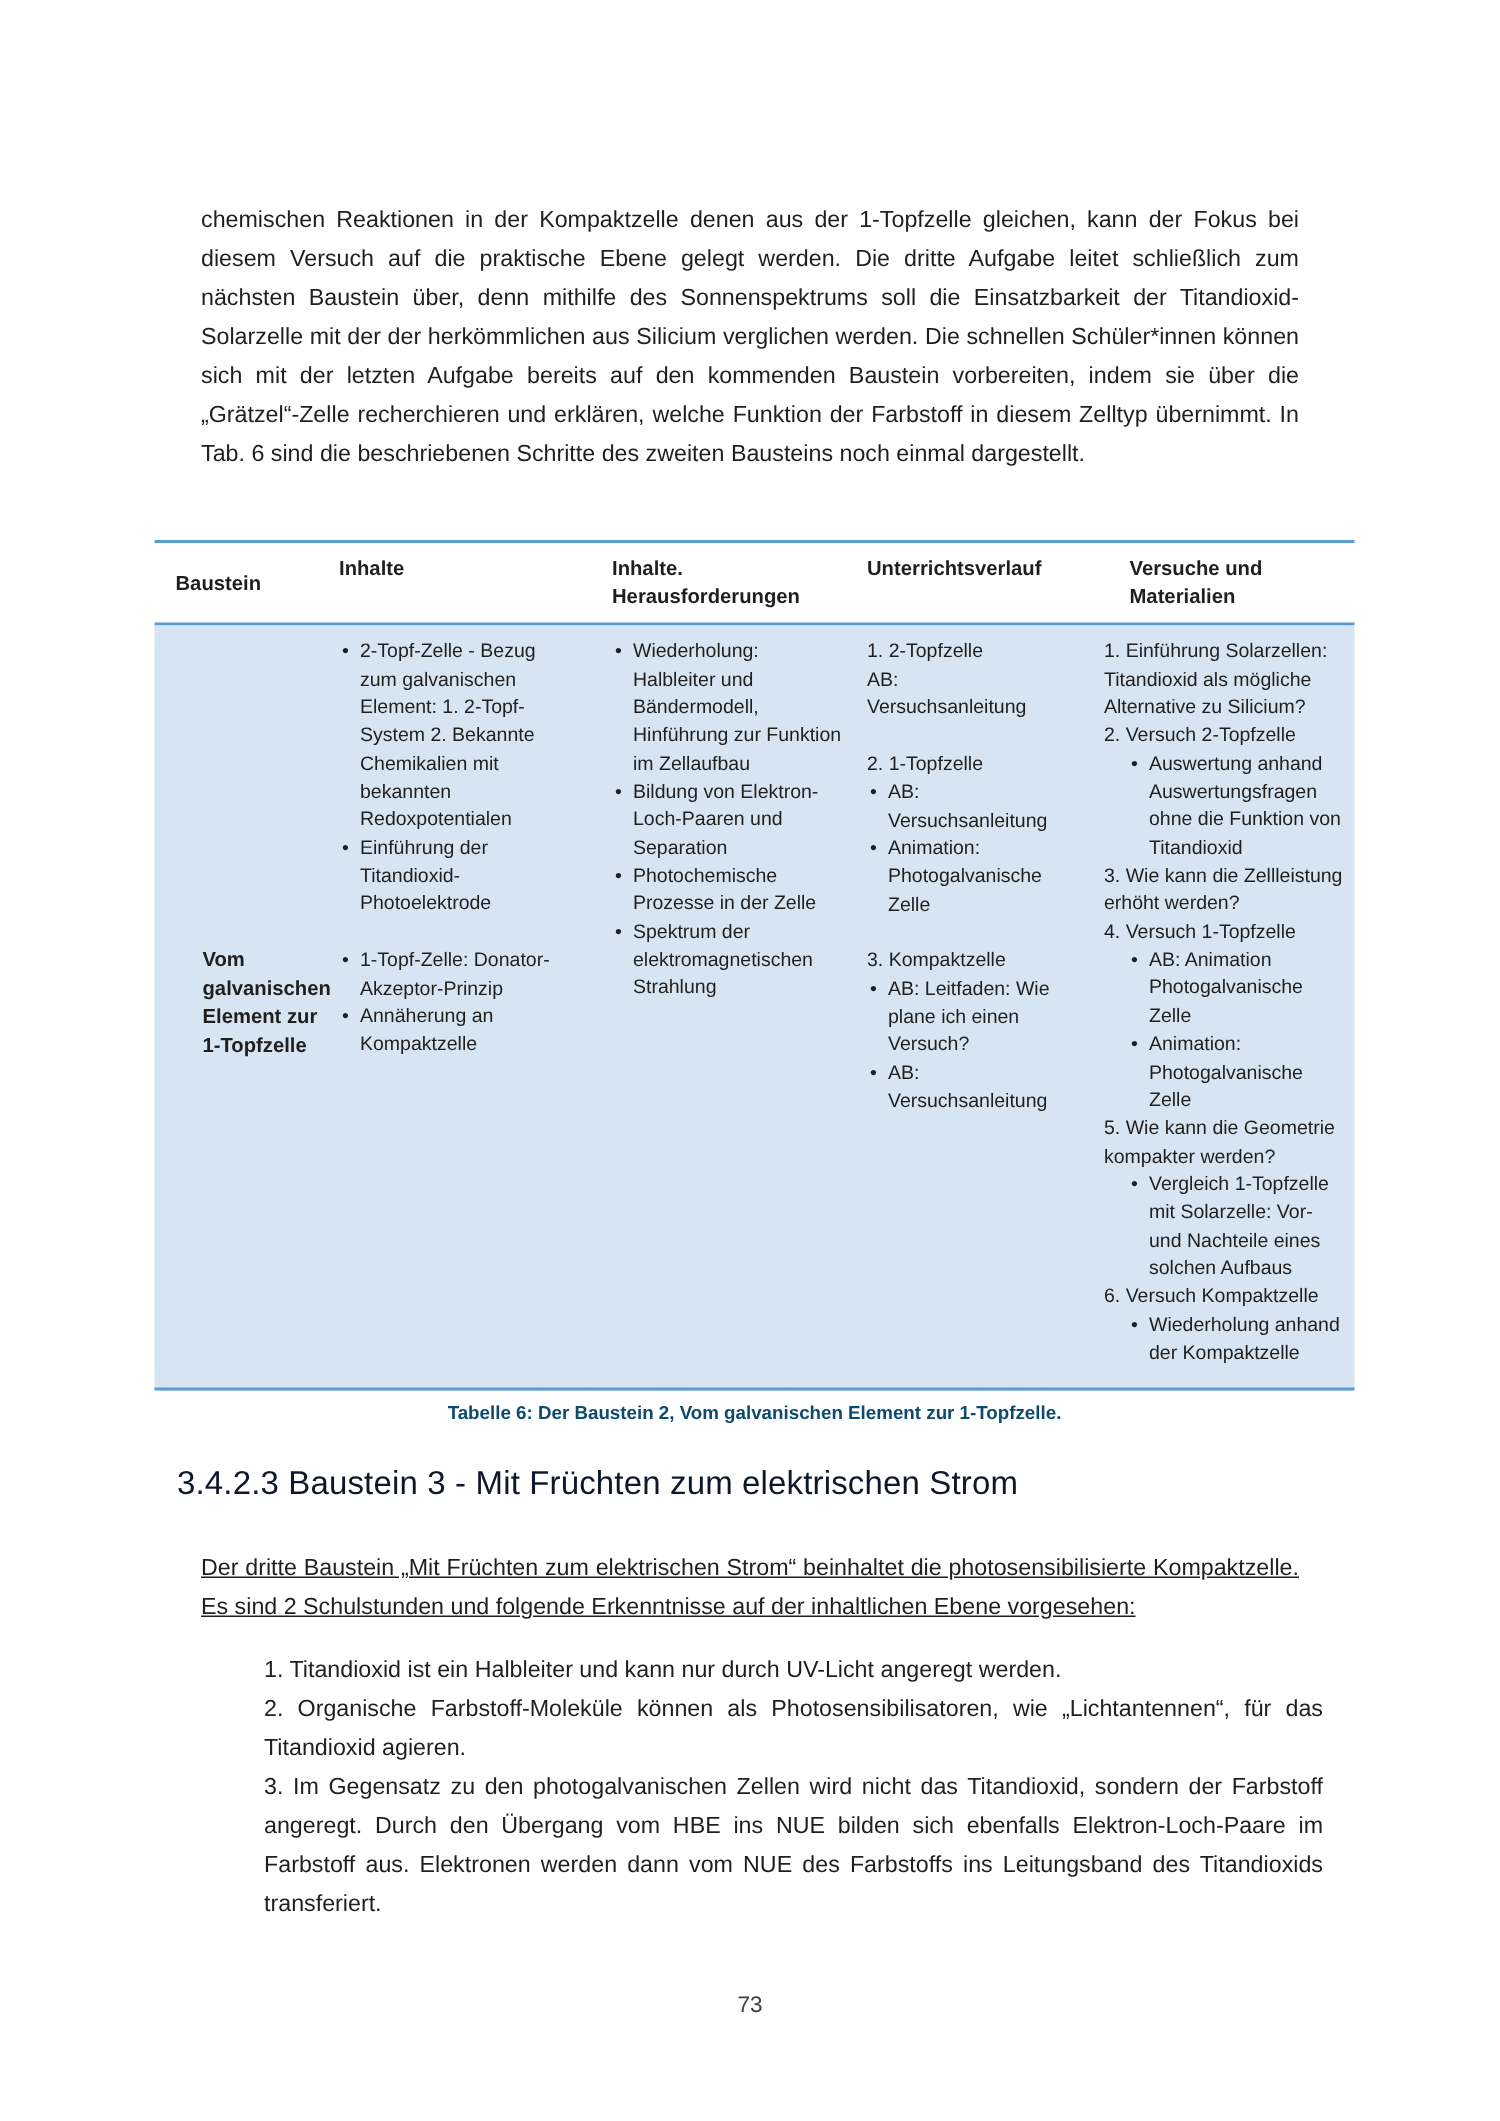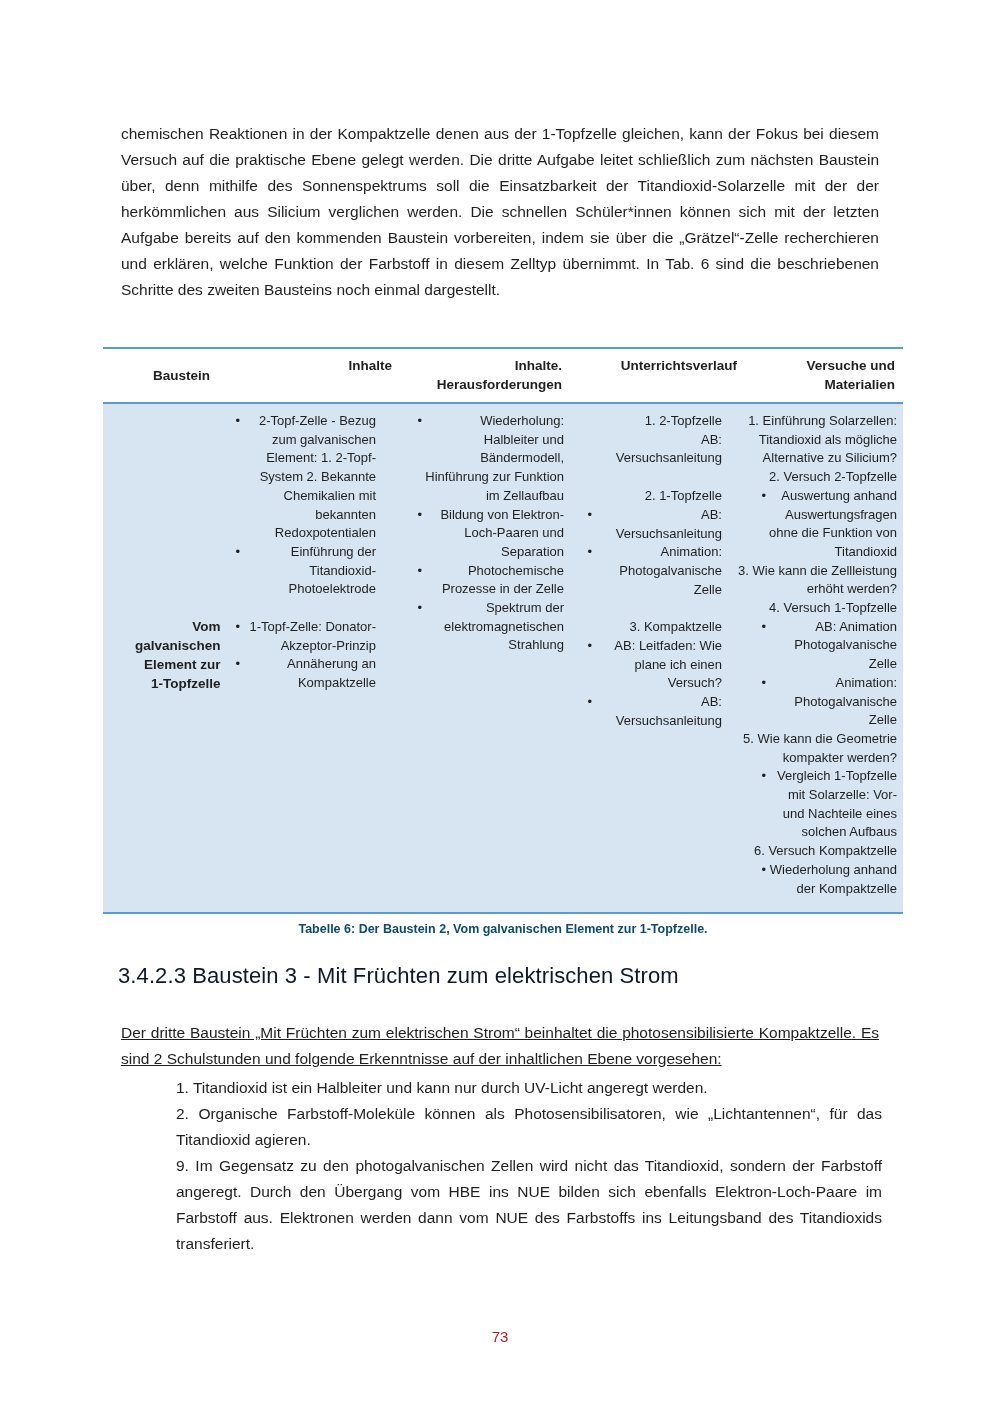--- a/index.html
+++ b/index.html
@@ -5,26 +5,26 @@
   * { box-sizing: border-box; }
   html,body { margin:0; padding:0; background:#e9e9e9; }
   .page {
     width:1000px; height:1414px; background:#ffffff; position:relative;
     font-family:"Liberation Sans","DejaVu Sans",sans-serif; color:#1f1f1f;
     margin:0 auto; overflow:hidden;
   }
   .content { position:absolute; left:118px; top:118px; width:764px; }
 
   .body-par {
-    font-size:15.5px; line-height:26px; text-align:justify; margin:3px;
+    font-size:15.5px; line-height:26px; text-align:justify; margin:16px;
   }
 
   
   .tblwrap { margin-left:-15px; width:800px; margin-top:44px; }
-  .tbl { width:800px;text-align:right; }
+  .tbl { width:800px; }
   .thead {
     display:flex; border-top:2.5px solid #5B9BD5; border-bottom:2.5px solid #5B9BD5;
     background:#ffffff; align-items:stretch; padding:5px 0 6px 0; min-height:44px;
   }
   .hcell { font-weight:bold; font-size:13.5px; line-height:19px; padding:2px 8px; }
   .c1 { width:115px; } .c2 { width:182px; } .c3 { width:170px; } .c4 { width:158px; } .c5 { width:175px; }
   .hcell.c1 { align-self:center; padding-left:14px; }
   .tbody {
     display:flex; background:#D7E4F1; border-bottom:2.5px solid #5B9BD5;
     align-items:stretch;
@@ -52,21 +52,21 @@
 
   .par2 { margin-top:30px;text-decoration:underline; }
 
   .numlist { margin:0; }
   .num-item {
     margin-left:58px; font-size:15.5px; line-height:26px; text-align:justify;
   }
 
   .page-number {
     position:absolute; left:0; width:1000px; top:1328px; text-align:center;
-    font-size:15px; color:#b91c1c;
+    font-size:15px; color:#404040;
   }
 </style>
 </head>
 <body>
 
 <div class="page">
   <div class="content">
 
     <p class="body-par">chemischen Reaktionen in der Kompaktzelle denen aus der 1-Topfzelle gleichen, kann der Fokus bei diesem Versuch auf die praktische Ebene gelegt werden. Die dritte Aufgabe leitet schließlich zum nächsten Baustein über, denn mithilfe des Sonnenspektrums soll die Einsatzbarkeit der Titandioxid-Solarzelle mit der der herkömmlichen aus Silicium verglichen werden. Die schnellen Schüler*innen können sich mit der letzten Aufgabe bereits auf den kommenden Baustein vorbereiten, indem sie über die „Grätzel“-Zelle recherchieren und erklären, welche Funktion der Farbstoff in diesem Zelltyp übernimmt. In Tab. 6 sind die beschriebenen Schritte des zweiten Bausteins noch einmal dargestellt.</p>
 
@@ -178,19 +178,19 @@
       <div class="tbl-caption">Tabelle 6: Der Baustein 2, Vom galvanischen Element zur 1-Topfzelle.</div>
     </div>
 
     <h3 class="section-heading">3.4.2.3 Baustein 3 - Mit Früchten zum elektrischen Strom</h3>
 
     <p class="body-par par2">Der dritte Baustein „Mit Früchten zum elektrischen Strom“ beinhaltet die photosensibilisierte Kompaktzelle. Es sind 2 Schulstunden und folgende Erkenntnisse auf der inhaltlichen Ebene vorgesehen:</p>
 
     <div class="numlist">
       <div class="num-item">1. Titandioxid ist ein Halbleiter und kann nur durch UV-Licht angeregt werden.</div>
       <div class="num-item">2. Organische Farbstoff-Moleküle können als Photosensibilisatoren, wie „Lichtantennen“, für das Titandioxid agieren.</div>
-      <div class="num-item">9. Im Gegensatz zu den photogalvanischen Zellen wird nicht das Titandioxid, sondern der Farbstoff angeregt. Durch den Übergang vom HBE ins NUE bilden sich ebenfalls Elektron-Loch-Paare im Farbstoff aus. Elektronen werden dann vom NUE des Farbstoffs ins Leitungsband des Titandioxids transferiert.</div>
+      <div class="num-item">3. Im Gegensatz zu den photogalvanischen Zellen wird nicht das Titandioxid, sondern der Farbstoff angeregt. Durch den Übergang vom HBE ins NUE bilden sich ebenfalls Elektron-Loch-Paare im Farbstoff aus. Elektronen werden dann vom NUE des Farbstoffs ins Leitungsband des Titandioxids transferiert.</div>
     </div>
 
   </div>
 
   <div class="page-number">73</div>
 </div>
 
 </body></html>

